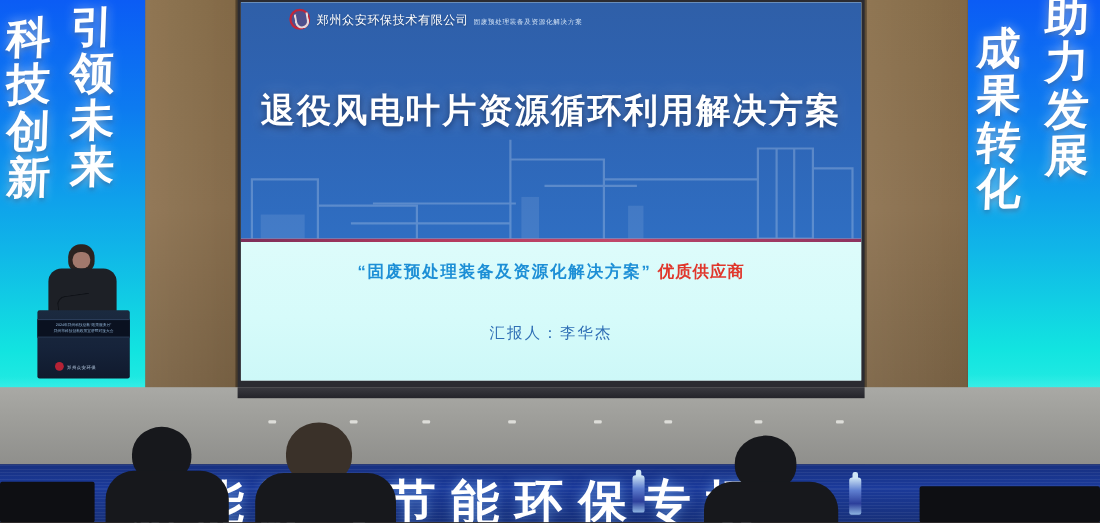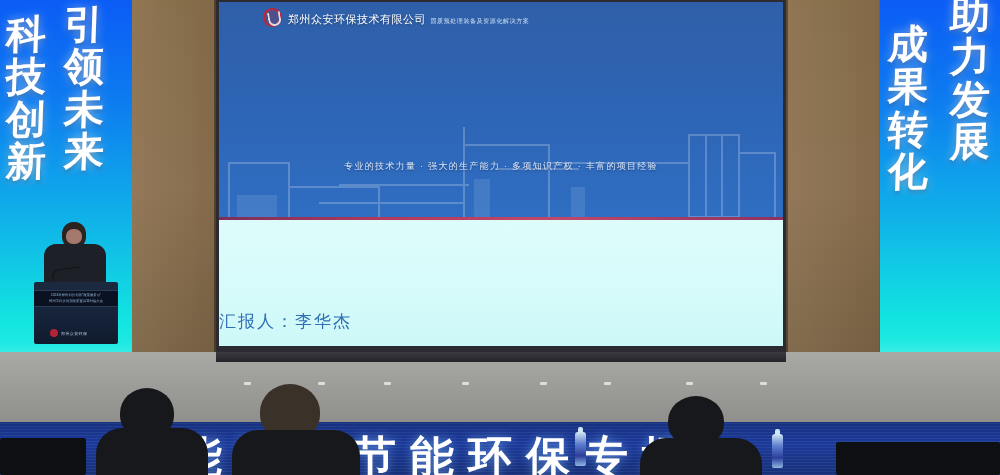--- a/index.html
+++ b/index.html
@@ -112,22 +112,22 @@
   }
 
   .quote-line {
     position:absolute; left:0; right:0; top:236px; text-align:center;
     font-size:15px; font-weight:700; letter-spacing:1.6px; white-space:nowrap;
   }
   .quote-main { color:#1d8fd6; }
   .quote-accent { color:#e0372c; letter-spacing:.8px; }
 
   .presenter {
-    position:absolute; left:0; right:0; top:292px; 
-    color:#2f6fb5; font-size:17px; letter-spacing:2px;margin-top:16px;
+    position:absolute; left:0; right:0; top:292px; text-align:center;
+    color:#2f6fb5; font-size:14px; letter-spacing:2px;
   }
 
   
   .podium-group { position:absolute; left:18px; top:222px; width:110px; height:122px; }
   .speaker-head {
     position:absolute; left:44px; top:0; width:24px; height:26px;
     border-radius:46% 46% 40% 40%; background:#2b2320;
   }
   .speaker-face {
     position:absolute; left:48px; top:7px; width:16px; height:15px;
@@ -291,27 +291,31 @@
         </svg>
 
         <div class="logo-row">
           <span class="logo-mark"></span>
           <span class="logo-text">
             <span class="logo-name">郑州众安环保技术有限公司</span>
             <span class="logo-sub">固废预处理装备及资源化解决方案</span>
           </span>
         </div>
 
-        <div class="slide-subtitle">专业的技术力量 · 强大的生产能力 · 多项知识产权 · 丰富的项目经验</div>
+        <div class="slide-title">退役风电叶片资源循环利用解决方案</div>
       </div>
 
       <div class="slide-rule"></div>
 
       <div class="slide-bottom"></div>
 
+      <div class="quote-line">
+        <span class="quote-main">“固废预处理装备及资源化解决方案”</span>
+        <span class="quote-accent">优质供应商</span>
+      </div>
 
       <div class="presenter">汇报人：李华杰</div>
     </div>
   </div>
 
   <div class="podium-group">
     <div class="speaker-head"></div>
     <div class="speaker-face"></div>
     <div class="speaker-body"></div>
     <div class="mic"></div>

